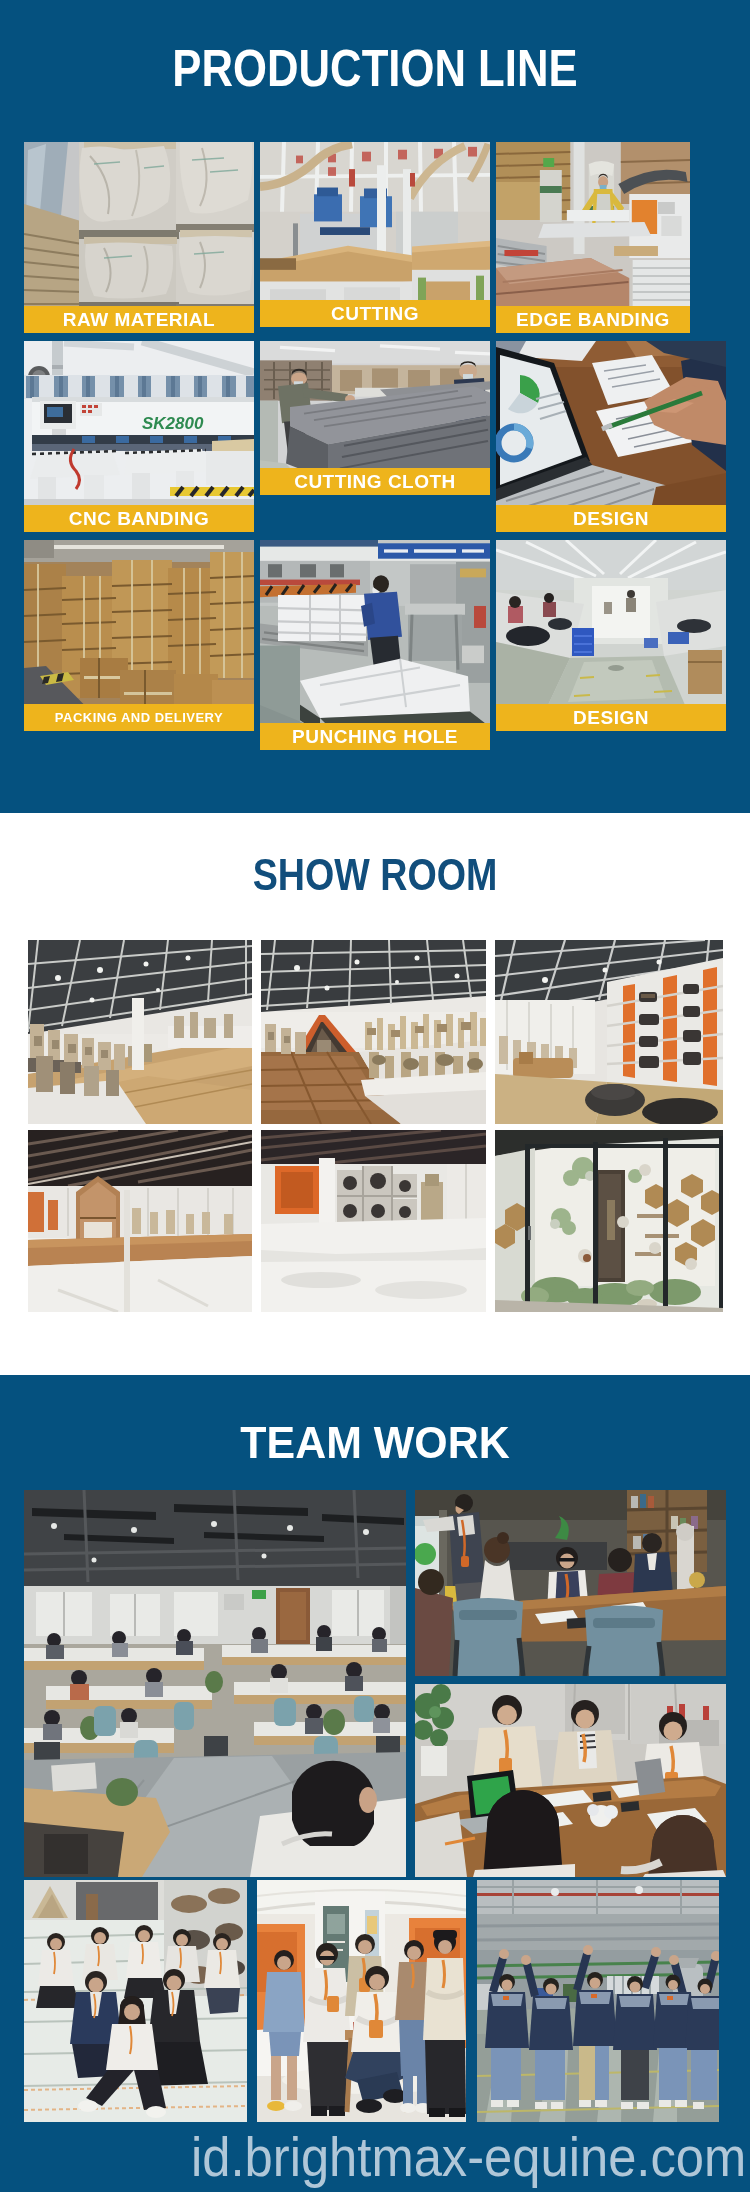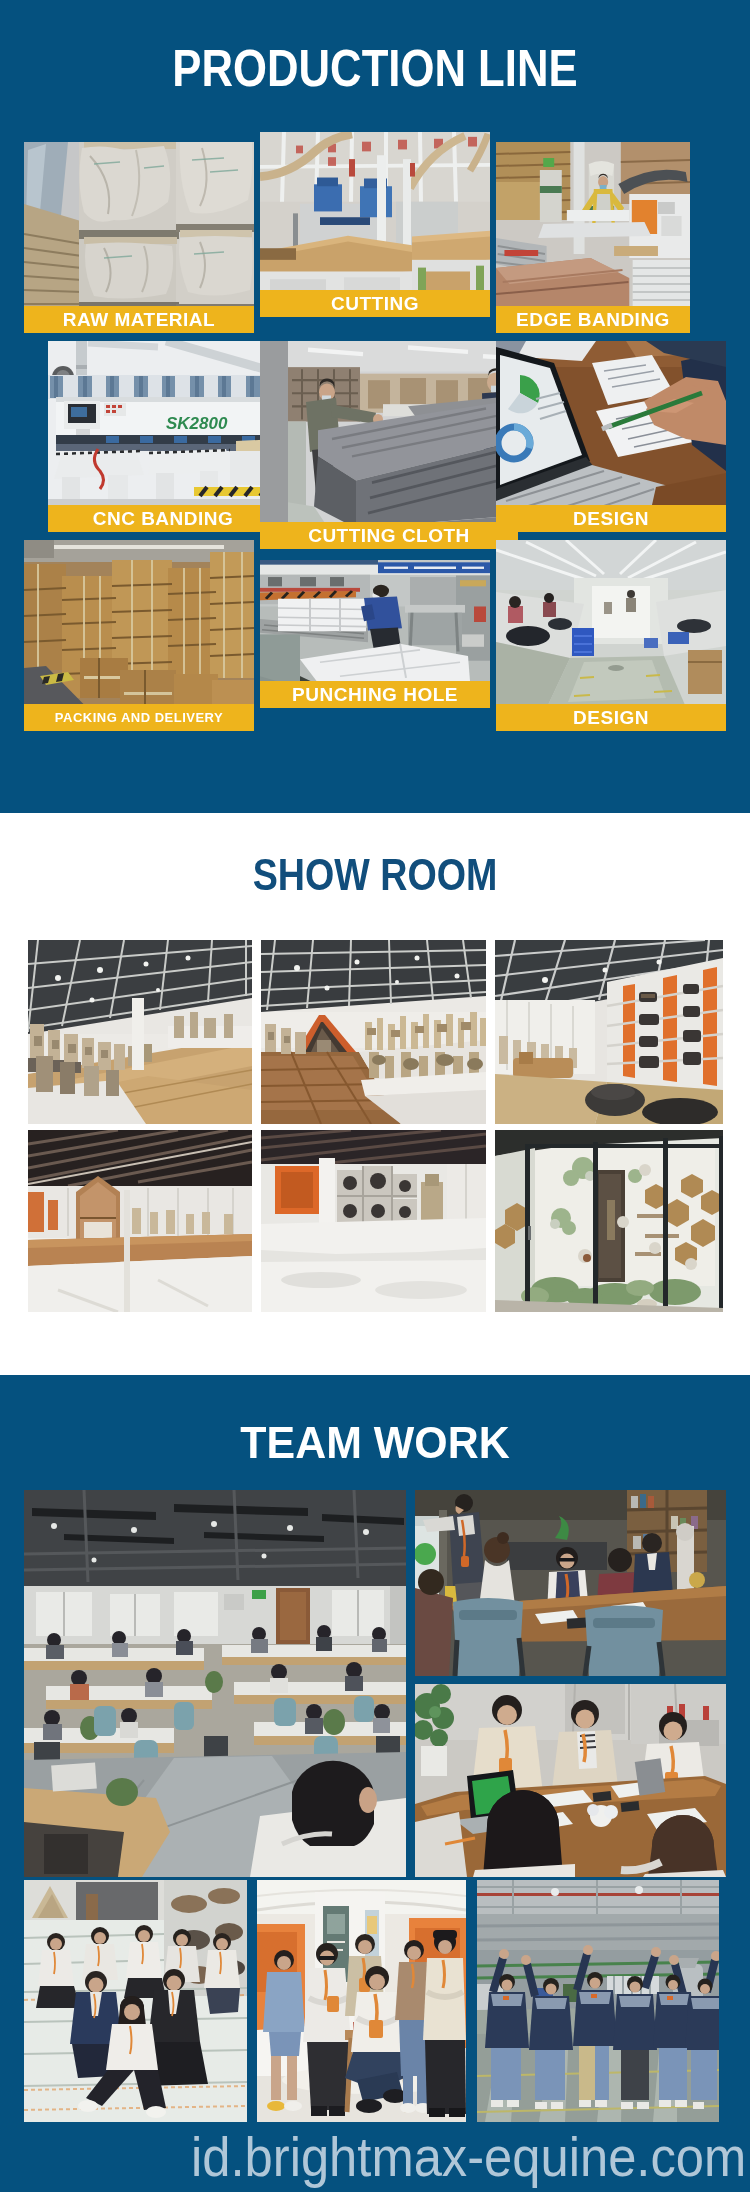--- a/index.html
+++ b/index.html
@@ -64,21 +64,21 @@
 <line x1="168" y1="18" x2="200" y2="16"></line>
         <line x1="80" y1="116" x2="108" y2="114"></line>
 <line x1="170" y1="112" x2="200" y2="110"></line>
         <line x1="186" y1="30" x2="214" y2="28"></line>
 </g>
 </svg>
 
 <div class="ybar">RAW MATERIAL</div>
   </div>
 
-<div class="photo" id="p2" style="left:260px;top:132px;width:230px;height:185px;background:#eab308;">
+<div class="photo" id="p2" style="left:260px;top:142px;width:230px;height:185px;background:#eab308;">
 <svg viewBox="0 0 230 191" preserveAspectRatio="none">
 <rect width="230" height="191" fill="#d4d1cb"></rect>
 <rect x="0" y="0" width="230" height="72" fill="#d8d6d0"></rect>
 <g stroke="#eef0ef" stroke-width="4">
 <line x1="24" y1="0" x2="22" y2="72"></line>
         <line x1="58" y1="0" x2="56" y2="72"></line>
 <line x1="92" y1="0" x2="91" y2="72"></line>
         <line x1="126" y1="0" x2="126" y2="72"></line>
 <line x1="160" y1="0" x2="161" y2="72"></line>
         <line x1="194" y1="0" x2="196" y2="72"></line>
@@ -180,21 +180,21 @@
 <line x1="162" y1="142" x2="230" y2="142"></line>
         <line x1="162" y1="150" x2="230" y2="150"></line>
 <line x1="162" y1="158" x2="230" y2="158"></line>
 </g>
 <rect x="140" y="104" width="52" height="10" fill="#c9ab7a"></rect>
 </svg>
 
 <div class="ybar">EDGE BANDING</div>
   </div>
 
-<div class="photo" id="p4" style="left:24px;top:341px;width:230px;height:191px;background:#dde0e2;margin-left:24px;">
+<div class="photo" id="p4" style="left:24px;top:341px;width:230px;height:191px;background:#dde0e2;">
 <svg viewBox="0 0 230 191" preserveAspectRatio="none">
 <rect width="230" height="191" fill="#eceef0"></rect>
 <rect x="28" y="0" width="11" height="54" fill="#c6cbce"></rect>
 <rect x="28" y="24" width="11" height="4" fill="#a9aeb2"></rect>
 <path d="M118,0 L230,32" stroke="#cdd2d5" stroke-width="9" fill="none"></path>
 <path d="M40,2 L110,6" stroke="#d2d6d9" stroke-width="7" fill="none"></path>
 <circle cx="15" cy="36" r="11" fill="#5a5c5e"></circle>
 <circle cx="15" cy="36" r="7" fill="#7e8082"></circle>
 <rect x="12" y="46" width="5" height="22" fill="#74767a"></rect>
 <rect x="0" y="34" width="230" height="24" fill="#dde2e7"></rect>
@@ -264,21 +264,21 @@
 <line x1="182" y1="155" x2="189" y2="146"></line>
         <line x1="197" y1="155" x2="204" y2="146"></line>
 <line x1="212" y1="155" x2="219" y2="146"></line>
         <line x1="225" y1="155" x2="230" y2="149"></line>
 </g>
 </svg>
 
 <div class="ybar">CNC BANDING</div>
   </div>
 
-<div class="photo" id="p5" style="left:260px;top:341px;width:230px;height:208px;background:#9a9c9e;padding-left:28px;">
+<div class="photo" id="p5" style="left:260px;top:341px;width:230px;height:154px;background:#9a9c9e;">
 <svg viewBox="0 0 230 191" preserveAspectRatio="none">
 <rect width="230" height="191" fill="#d2d3d4"></rect>
 <rect x="0" y="0" width="230" height="28" fill="#dadbdb"></rect>
 <g stroke="#f2f3f3" stroke-width="4">
 <line x1="20" y1="8" x2="75" y2="12"></line>
         <line x1="120" y1="6" x2="180" y2="10"></line>
         <line x1="195" y1="14" x2="230" y2="16"></line>
 </g>
 <rect x="0" y="24" width="72" height="50" fill="#8f8071"></rect>
 <g stroke="#6a5e50" stroke-width="2">
@@ -439,21 +439,21 @@
 <rect x="188" y="140" width="42" height="34" fill="#bc9052"></rect>
 <polygon points="150,172 230,164 230,176 160,184" fill="#63646a"></polygon>
 <polygon points="16,136 44,132 50,140 22,145" fill="#caba44"></polygon>
 <polygon points="20,137 26,136 24,143 18,144" fill="#2a2a26"></polygon>
 <polygon points="34,134 40,133 38,141 32,142" fill="#2a2a26"></polygon>
 </svg>
 
 <div class="ybar" style="font-size:13px;">PACKING AND DELIVERY</div>
   </div>
 
-<div class="photo" id="p8" style="left:260px;top:560px;width:230px;height:148px;background:#b0b4b2;">
+<div class="photo" id="p8" style="left:260px;top:540px;width:230px;height:210px;background:#b0b4b2;">
 <svg viewBox="0 0 230 191" preserveAspectRatio="none">
 <rect width="230" height="191" fill="#b7bcba"></rect>
 <rect x="0" y="0" width="230" height="60" fill="#c3c7c6"></rect>
 <rect x="0" y="4" width="230" height="15" fill="#e6e8e7"></rect>
 <rect x="118" y="3" width="112" height="14" fill="#2b58a8"></rect>
 <g stroke="#e8ecf2" stroke-width="3">
 <line x1="124" y1="10" x2="148" y2="10"></line>
         <line x1="154" y1="10" x2="196" y2="10"></line>
         <line x1="202" y1="10" x2="224" y2="10"></line>
 </g>

